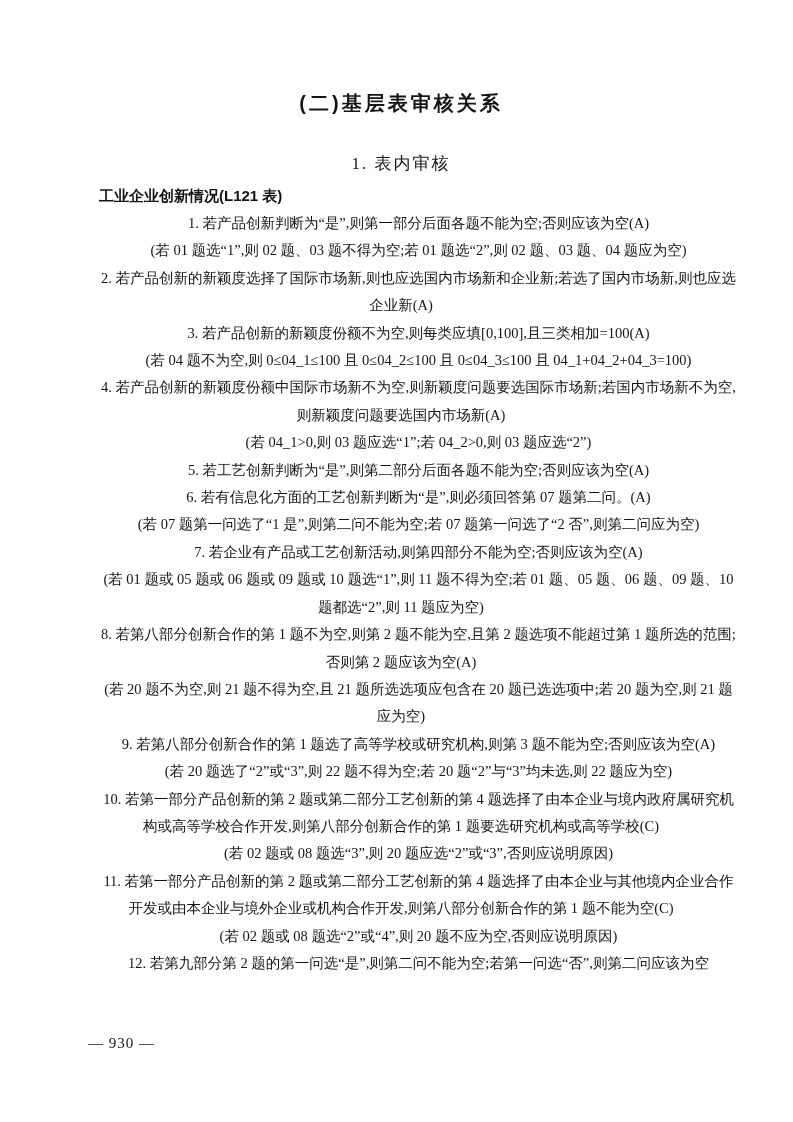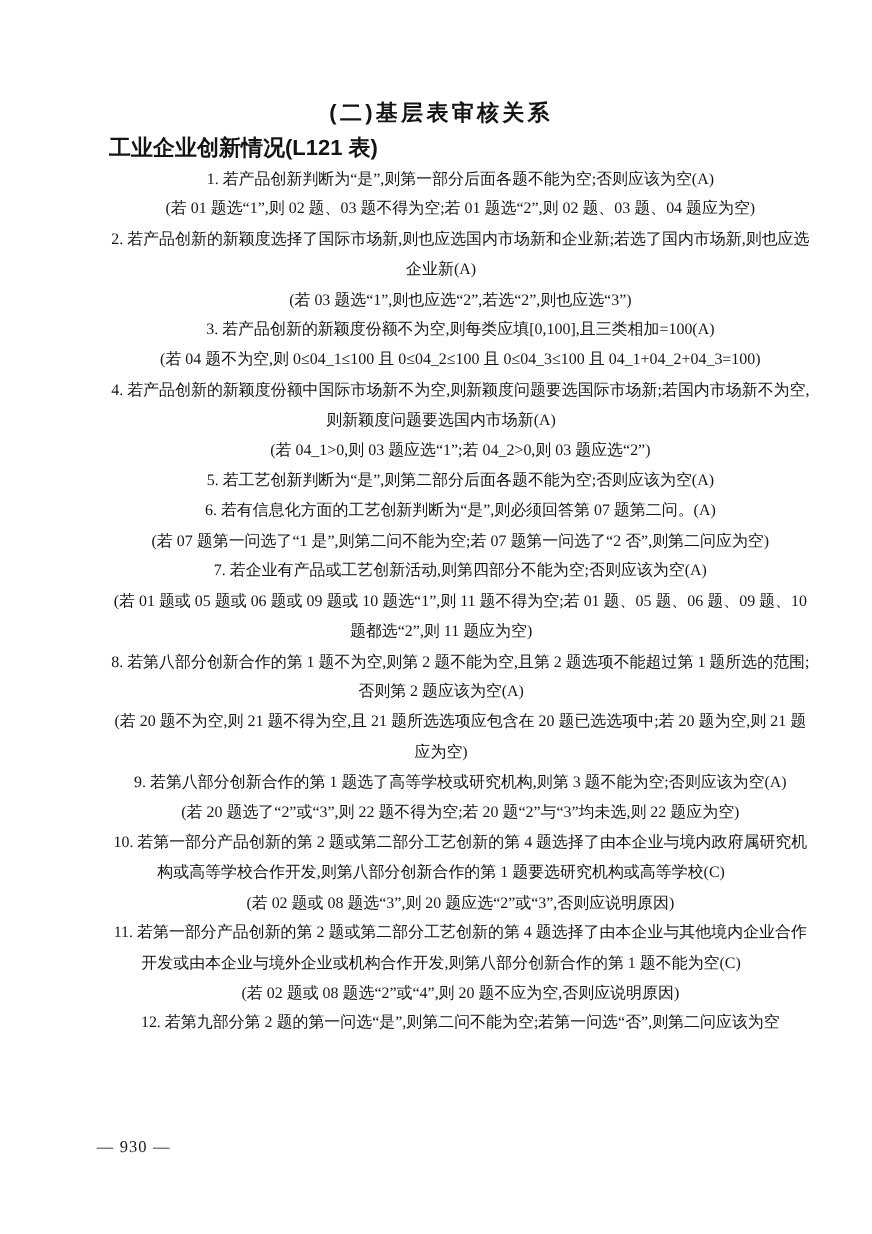--- a/index.html
+++ b/index.html
@@ -37,21 +37,21 @@
     text-align: center;
     font-size: 17px;
     line-height: 24px;
     font-weight: normal;
     letter-spacing: 2px;
   }
   .lead {
     margin: 6px 0 0 0;
     padding-left: 37px;
     font-weight: bold;
-    font-size: 20px;
+    font-size: 15px;
     line-height: 27px;
     font-family: "Liberation Sans", "DejaVu Sans", sans-serif;
   }
   .items {
     margin-top: 1px;
   }
   .para {
     margin: 0;
     font-size: 14.5px;
     line-height: 27.4px;
@@ -66,30 +66,30 @@
     line-height: 20px;
     letter-spacing: 1px;
   }
 </style>
 </head>
 <body>
 
 <div class="doc">
   <div class="content">
     <h1 class="title">(二)基层表审核关系</h1>
+    <h2 class="subtitle">1. 表内审核</h2>
     <p class="lead">工业企业创新情况(L121 表)</p>
     <div class="items">
   <div class="item">
     <p class="para item-text">1. 若产品创新判断为“是”,则第一部分后面各题不能为空;否则应该为空(A)</p>
     <p class="para item-note">(若 01 题选“1”,则 02 题、03 题不得为空;若 01 题选“2”,则 02 题、03 题、04 题应为空)</p>
   </div>
 
   <div class="item">
     <p class="para item-text">2. 若产品创新的新颖度选择了国际市场新,则也应选国内市场新和企业新;若选了国内市场新,则也应选企业新(A)</p>
-    <p class="para item-note">(若 03 题选“1”,则也应选“2”,若选“2”,则也应选“3”)</p>
   </div>
 
   <div class="item">
     <p class="para item-text">3. 若产品创新的新颖度份额不为空,则每类应填[0,100],且三类相加=100(A)</p>
     <p class="para item-note">(若 04 题不为空,则 0≤04_1≤100 且 0≤04_2≤100 且 0≤04_3≤100 且 04_1+04_2+04_3=100)</p>
   </div>
 
   <div class="item">
     <p class="para item-text">4. 若产品创新的新颖度份额中国际市场新不为空,则新颖度问题要选国际市场新;若国内市场新不为空,则新颖度问题要选国内市场新(A)</p>
     <p class="para item-note">(若 04_1&gt;0,则 03 题应选“1”;若 04_2&gt;0,则 03 题应选“2”)</p>

